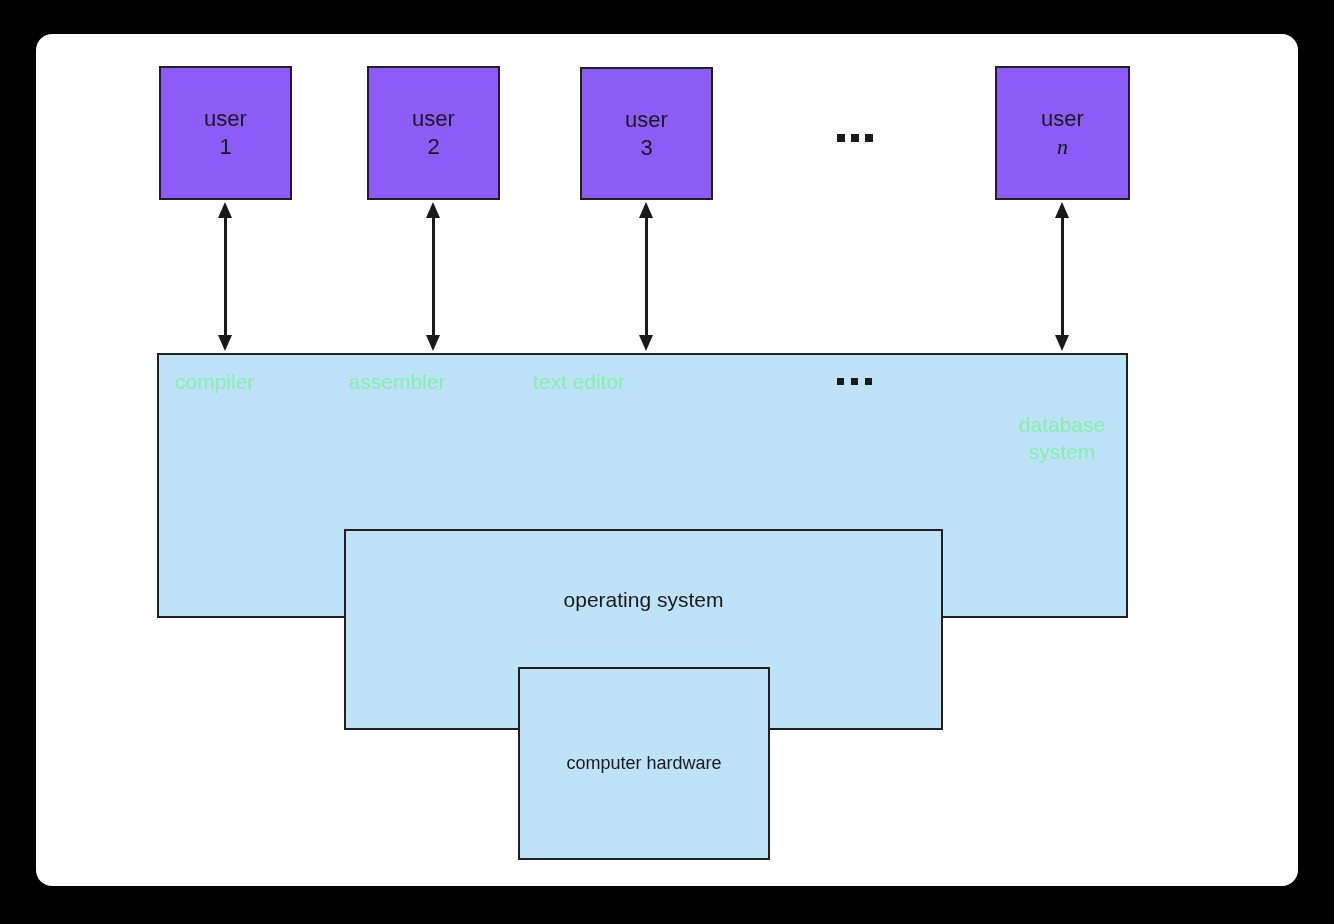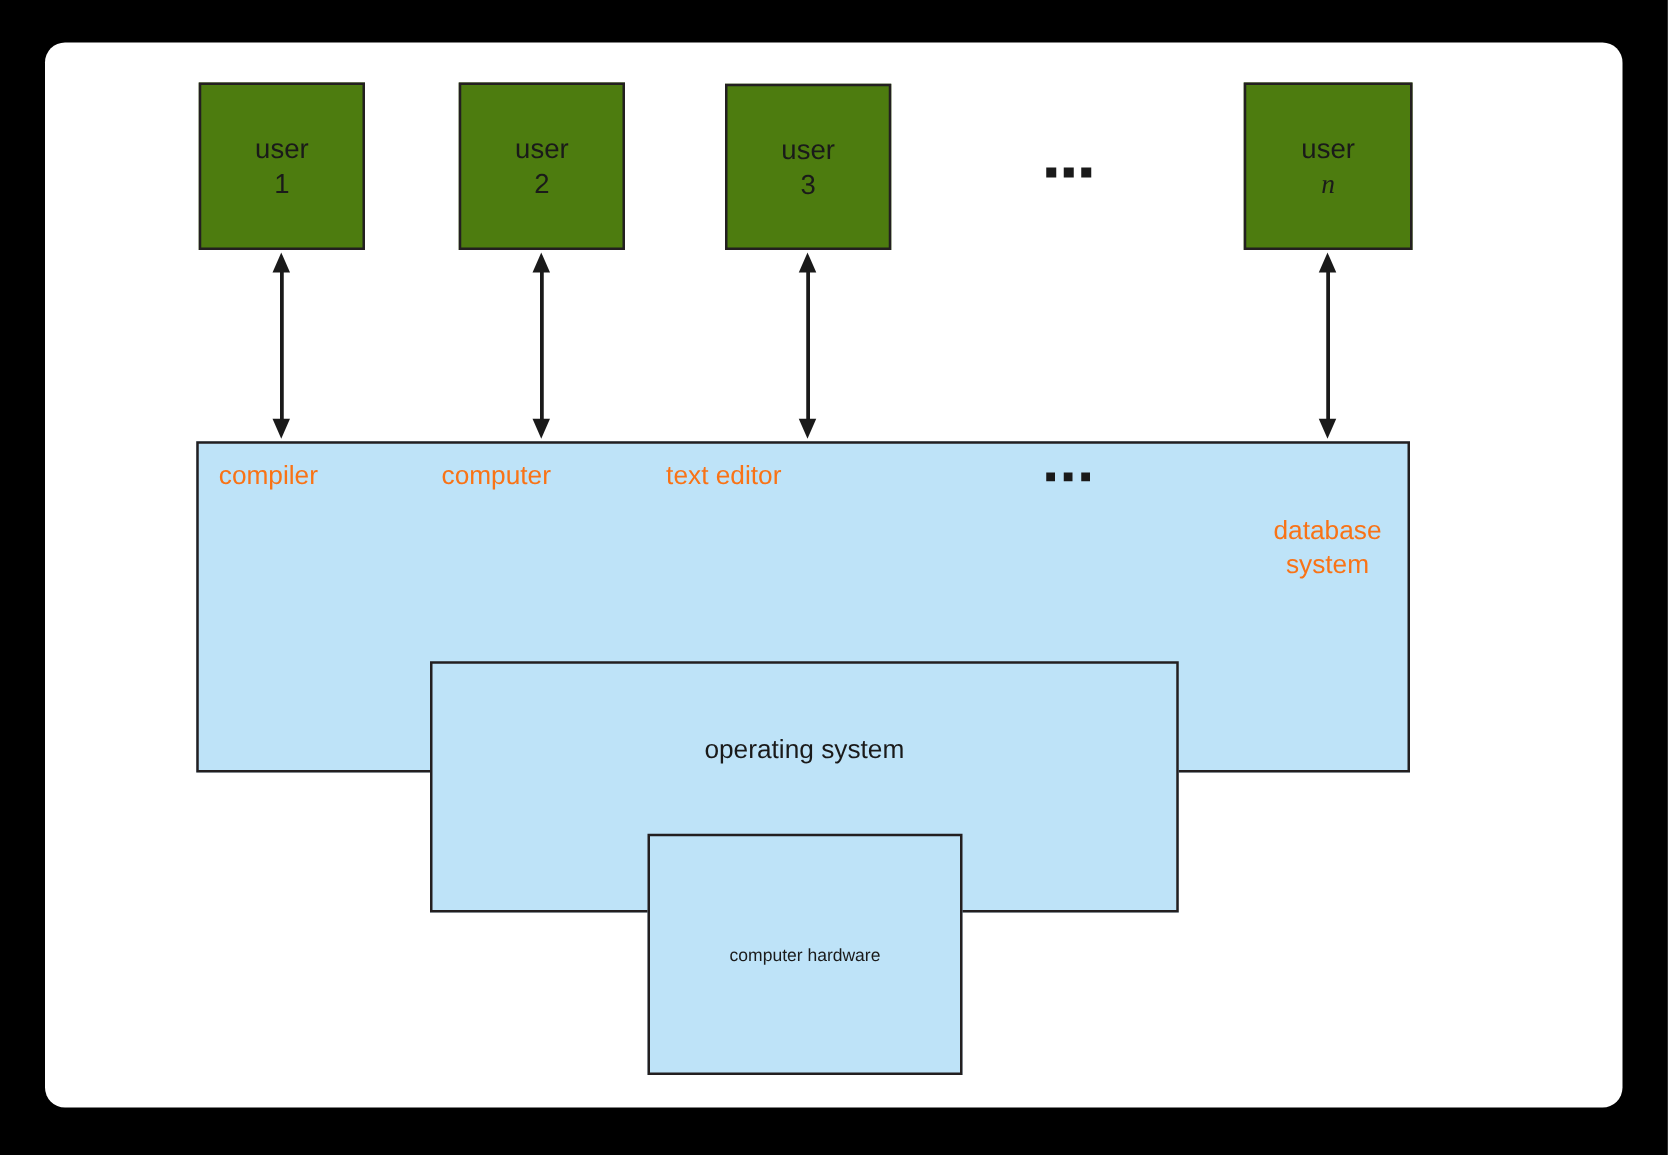--- a/index.html
+++ b/index.html
@@ -18,37 +18,37 @@
     width: 1262px; height: 852px;
     background: #ffffff;
     border-radius: 16px;
   }
   .box {
     position: absolute;
     box-sizing: border-box;
     border: 2px solid #231f20;
   }
   .user-box {
-    background: #4d7c0f;
+    background: #8b5cf6;
     display: flex;
     flex-direction: column;
     align-items: center;
     justify-content: center;
     font-size: 22px;
     line-height: 28px;
     text-align: center;
   }
   .user-box .var { font-style: italic; font-family: "Liberation Serif", "DejaVu Serif", serif; }
   .layer { background: #bee3f8; }
   .label {
     position: absolute;
     font-size: 21px;
     line-height: 27px;
     white-space: nowrap;
-    color: #f97316;
+    color: #86efac;
   }
   .center-xy { transform: translate(-50%, -50%); }
   .center-x  { transform: translateX(-50%); }
   .center-y  { transform: translateY(-50%); }
   .two-line { text-align: center; white-space: normal; width: 140px; margin-top: 44px; }
   
   .arrow { position: absolute; width: 16px; }
   .arrow .shaft {
     position: absolute;
     left: 6.5px; top: 11px; bottom: 11px;
@@ -79,21 +79,21 @@
     position: absolute;
     left: 50%; top: 69px;
     transform: translate(-50%, -50%);
     font-size: 21px;
     white-space: nowrap;
   }
   .hw-box {
     display: flex;
     align-items: center;
     justify-content: center;
-    font-size: 14px;
+    font-size: 18px;
   }
 </style>
 </head>
 <body>
 
 <div class="canvas">
   <div class="page"></div>
 
   <div class="box user-box" style="left:159px; top:66px; width:133px; height:134px;">
     <span>user</span>
@@ -135,21 +135,21 @@
   </div>
   <div class="arrow" style="left:1054px; top:202px; height:149px;">
     <span class="head-up"></span>
     <span class="shaft"></span>
     <span class="head-down"></span>
   </div>
 
   <div class="box layer" style="left:157px; top:353px; width:971px; height:265px;"></div>
 
   <span class="label center-y" style="left:175px; top:381px;">compiler</span>
-  <span class="label center-xy" style="left:397px; top:381px;">computer</span>
+  <span class="label center-xy" style="left:397px; top:381px;">assembler</span>
   <span class="label center-xy" style="left:579px; top:381px;">text editor</span>
 
   <div class="dots dots-programs" style="left:837px; top:378px;" aria-label="...">
     <span class="dot"></span>
     <span class="dot"></span>
     <span class="dot"></span>
   </div>
 
   <div class="label two-line center-x" style="left:1062px; top:367px;">
     <div>database</div>

